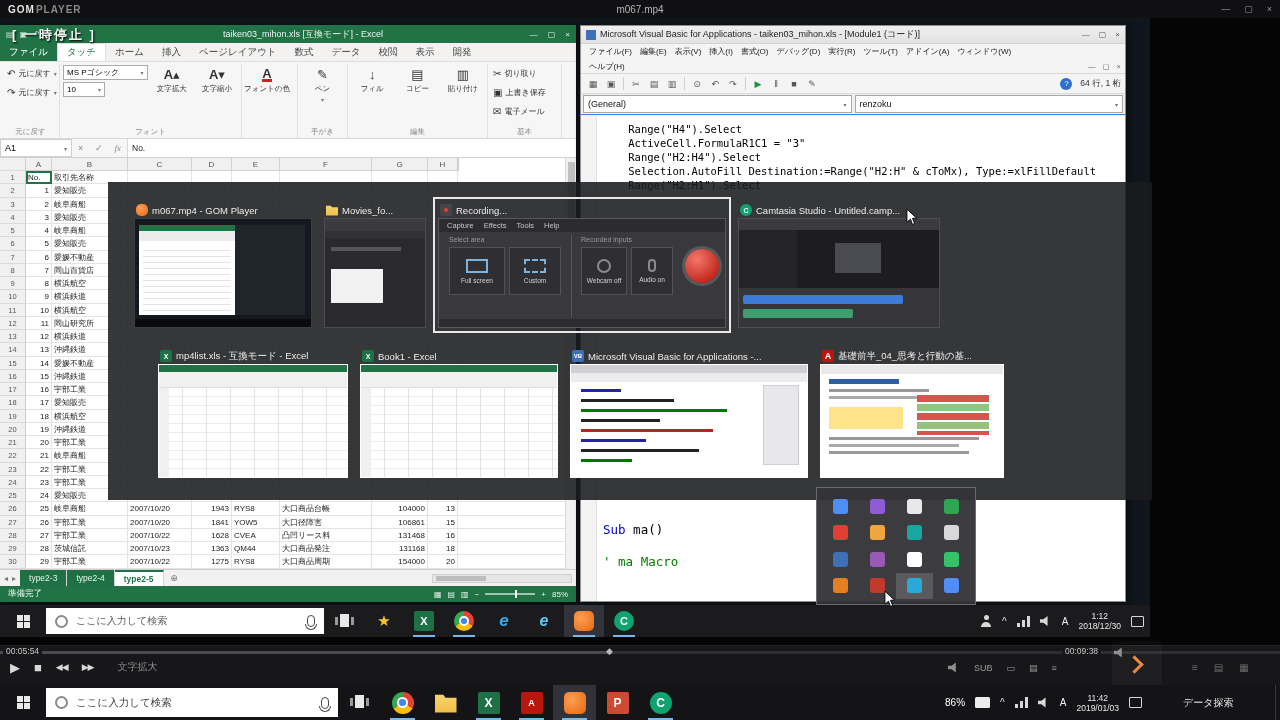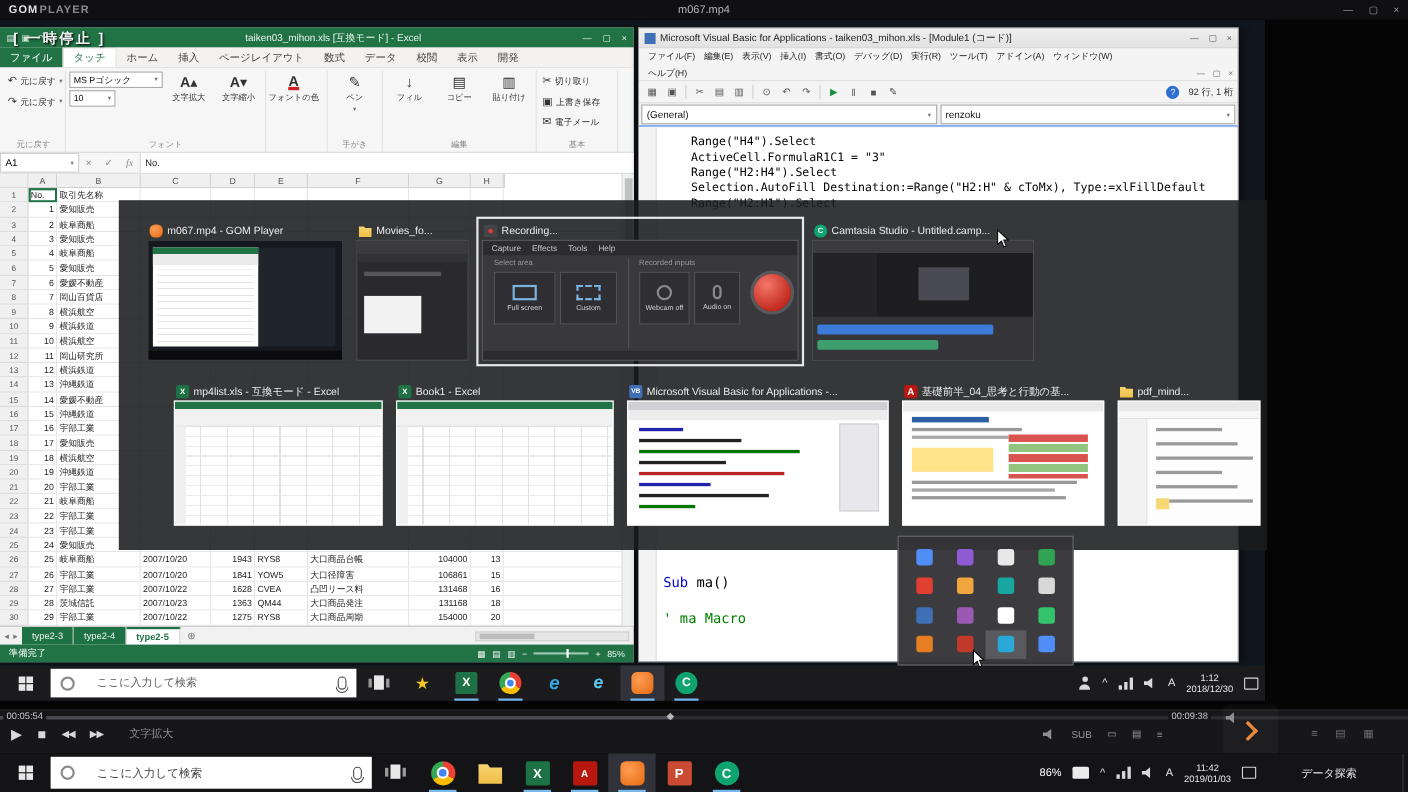--- a/index.html
+++ b/index.html
@@ -161,21 +161,21 @@
   .ic-net{width:13px;height:11px;background:linear-gradient(#d8d8d8,#d8d8d8) 0 7px/3px 4px no-repeat,linear-gradient(#d8d8d8,#d8d8d8) 5px 4px/3px 7px no-repeat,linear-gradient(#d8d8d8,#d8d8d8) 10px 0/3px 11px no-repeat}
   .ic-spk{width:12px;height:11px;background:#d8d8d8;clip-path:polygon(0 35%,30% 35%,65% 5%,65% 95%,30% 65%,0 65%)}
   .ic-spk.dim{background:#8f8f8f}
   .ic-notif{width:13px;height:11px;border:1.5px solid #d8d8d8;border-radius:1px}
   .ic-kbd{width:15px;height:11px;background:#ececec;border-radius:1.5px}
 
   
   #itb{position:absolute;left:0;top:587px;width:1150px;height:32px;background:#1b1b1e;display:flex;align-items:center;z-index:3}
   #otb{position:absolute;left:0;top:685px;width:1280px;height:35px;background:#141417;z-index:50;display:flex;align-items:center}
   .t-start{width:46px;height:100%;display:flex;align-items:center;justify-content:center;flex:none}
-  .t-search{height:26px;background:#fff;display:flex;align-items:center;gap:20px;padding:0 9px;font-size:10px;color:#5a5a5a;flex:none}
+  .t-search{height:26px;background:#fff;display:flex;align-items:center;gap:8px;padding:0 9px;font-size:10px;color:#5a5a5a;flex:none}
   #itb .t-search{width:278px}
   #otb .t-search{width:292px;height:29px;font-size:10.5px;color:#3f3f3f}
   .t-apps{display:flex;height:100%}
   .t-app{width:40px;height:100%;display:flex;align-items:center;justify-content:center;position:relative}
   #otb .t-app{width:43px}
   .t-app.open::after{content:'';position:absolute;bottom:0;left:9px;right:9px;height:2px;background:#76b9ed}
   .t-app.active{background:#32323a}
   .t-tray{margin-left:auto;display:flex;align-items:center;gap:10px;padding-right:6px;color:#ddd}
   #otb .t-tray{position:absolute;right:132px;margin:0;height:100%}
   .t-clock{text-align:center;font-size:8.5px;line-height:10px;color:#e8e8e8;white-space:nowrap}
@@ -808,21 +808,21 @@
               <span class="v-ti">⊙</span>
               <span class="v-ti">↶</span>
               <span class="v-ti">↷</span>
               <span class="v-sep"></span>
               <span class="v-ti run">▶</span>
               <span class="v-ti">‖</span>
               <span class="v-ti">■</span>
               <span class="v-ti">✎</span>
             </span>
           <span class="v-help">?</span>
-          <span class="v-status">92 行, 1 桁</span>
+          <span class="v-status">64 行, 1 桁</span>
         </div>
         <div class="v-combos">
           <div class="v-combo">
               <span>(General)</span>
               <span class="dd">▾</span>
             </div>
           <div class="v-combo">
               <span>renzoku</span>
               <span class="dd">▾</span>
             </div>
@@ -1015,38 +1015,20 @@
             <div class="at-thumb" style="background: rgb(255, 255, 255);">
               <div style="position: absolute; left: 0px; top: 0px; right: 0px; height: 9px; background: rgb(233, 233, 233);"></div>
               <div style="position: absolute; left: 8px; top: 14px; width: 70px; height: 5px; background: rgb(46, 95, 163);"></div>
               <div style="position: absolute; left: 8px; top: 24px; width: 100px; height: 3px; background: rgb(153, 153, 153);"></div>
               <div style="position: absolute; left: 8px; top: 31px; width: 88px; height: 3px; background: rgb(170, 170, 170);"></div>
               <div style="position: absolute; left: 8px; top: 42px; width: 74px; height: 22px; background: rgb(255, 227, 138);"></div>
               <div style="position: absolute; left: 96px; top: 30px; width: 72px; height: 40px; background: repeating-linear-gradient(rgb(217, 83, 79) 0px, rgb(217, 83, 79) 7px, rgb(255, 255, 255) 7px, rgb(255, 255, 255) 9px, rgb(147, 196, 125) 9px, rgb(147, 196, 125) 16px, rgb(255, 255, 255) 16px, rgb(255, 255, 255) 18px);"></div>
               <div style="position: absolute; left: 8px; top: 72px; width: 150px; height: 3px; background: rgb(153, 153, 153);"></div>
               <div style="position: absolute; left: 8px; top: 79px; width: 130px; height: 3px; background: rgb(170, 170, 170);"></div>
               <div style="position: absolute; left: 8px; top: 86px; width: 140px; height: 3px; background: rgb(153, 153, 153);"></div>
-            </div>
-          </div>
-          <div class="at-card">
-            <div class="at-head">
-              <span class="ic ic-folder at-ico"></span>
-              <span class="at-title">pdf_mind...</span>
-            </div>
-            <div class="at-thumb" style="background: rgb(253, 253, 253);">
-              <div style="position: absolute; left: 0px; top: 0px; right: 0px; height: 9px; background: rgb(232, 232, 232);"></div>
-              <div style="position: absolute; left: 0px; top: 9px; right: 0px; height: 7px; background: rgb(246, 246, 246); border-bottom: 1px solid rgb(224, 224, 224);"></div>
-              <div style="position: absolute; left: 0px; top: 16px; width: 26px; bottom: 0px; background: rgb(241, 241, 241); border-right: 1px solid rgb(227, 227, 227);"></div>
-              <div style="position: absolute; left: 34px; top: 24px; width: 60px; height: 3px; background: rgb(154, 154, 154);"></div>
-              <div style="position: absolute; left: 34px; top: 37px; width: 74px; height: 3px; background: rgb(154, 154, 154);"></div>
-              <div style="position: absolute; left: 34px; top: 50px; width: 88px; height: 3px; background: rgb(154, 154, 154);"></div>
-              <div style="position: absolute; left: 34px; top: 63px; width: 60px; height: 3px; background: rgb(154, 154, 154);"></div>
-              <div style="position: absolute; left: 34px; top: 76px; width: 74px; height: 3px; background: rgb(154, 154, 154);"></div>
-              <div style="position: absolute; left: 34px; top: 89px; width: 88px; height: 3px; background: rgb(154, 154, 154);"></div>
-              <div style="position: absolute; left: 34px; top: 88px; width: 12px; height: 10px; background: rgb(248, 215, 117);"></div>
             </div>
           </div>
         </div>
     </div>
 
     <div id="popup">
         <div class="pp-cell">
           <span class="pp-ic" style="background: rgb(79, 142, 247);"></span>
         </div>
         <div class="pp-cell">

